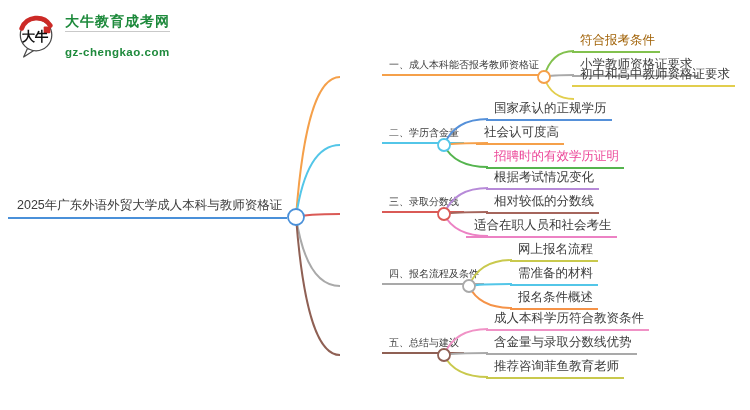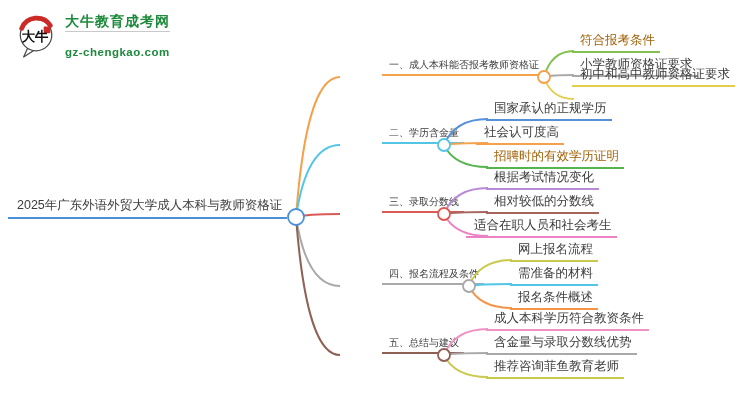--- a/index.html
+++ b/index.html
@@ -48,21 +48,21 @@
   <div class="node branch" style="border-bottom-color: rgb(218, 90, 86); color: rgb(60, 60, 60); left: 338px; top: 196px;">三、录取分数线</div>
   <div class="node branch" style="border-bottom-color: rgb(143, 96, 84); color: rgb(60, 60, 60); left: 338px; top: 337px;">五、总结与建议</div>
   <div class="node branch" style="border-bottom-color: rgb(169, 169, 169); color: rgb(60, 60, 60); left: 338px; top: 268px;">四、报名流程及条件</div>
 
   <div class="node sub" style="border-bottom-color: rgb(130, 193, 78); color: #a16207; left: 572px; top: 33px;">符合报考条件</div>
   <div class="node sub" style="border-bottom-color: rgb(169, 169, 169); color: rgb(60, 60, 60); left: 572px; top: 57px;">小学教师资格证要求</div>
   <div class="node sub" style="border-bottom-color: rgb(226, 206, 77); color: rgb(60, 60, 60); left: 572px; top: 67px;">初中和高中教师资格证要求</div>
 
   <div class="node sub" style="border-bottom-color: rgb(85, 144, 217); color: rgb(60, 60, 60); left: 486px; top: 101px;">国家承认的正规学历</div>
   <div class="node sub" style="border-bottom-color: rgb(245, 160, 74); color: rgb(60, 60, 60); left: 476px; top: 125px;">社会认可度高</div>
-  <div class="node sub" style="border-bottom-color: rgb(85, 180, 78); color: #a16207; left: 486px; top: 149px;">招聘时的有效学历证明</div>
+  <div class="node sub" style="border-bottom-color: rgb(85, 180, 78); color: #ec4899; left: 486px; top: 149px;">招聘时的有效学历证明</div>
 
   <div class="node sub" style="border-bottom-color: rgb(183, 138, 216); color: rgb(60, 60, 60); left: 486px; top: 170px;">根据考试情况变化</div>
   <div class="node sub" style="border-bottom-color: rgb(165, 101, 92); color: rgb(60, 60, 60); left: 486px; top: 194px;">相对较低的分数线</div>
   <div class="node sub" style="border-bottom-color: rgb(236, 130, 196); color: rgb(60, 60, 60); left: 466px; top: 218px;">适合在职人员和社会考生</div>
 
   <div class="node sub" style="border-bottom-color: rgb(201, 201, 77); color: rgb(60, 60, 60); left: 510px; top: 242px; text-align: center;">网上报名流程</div>
   <div class="node sub" style="border-bottom-color: rgb(83, 198, 232); color: rgb(60, 60, 60); left: 510px; top: 266px;">需准备的材料</div>
   <div class="node sub" style="border-bottom-color: rgb(245, 147, 72); color: rgb(60, 60, 60); left: 510px; top: 290px;">报名条件概述</div>
 
   <div class="node sub" style="border-bottom-color: rgb(240, 146, 198); color: rgb(60, 60, 60); left: 486px; top: 311px;">成人本科学历符合教资条件</div>

